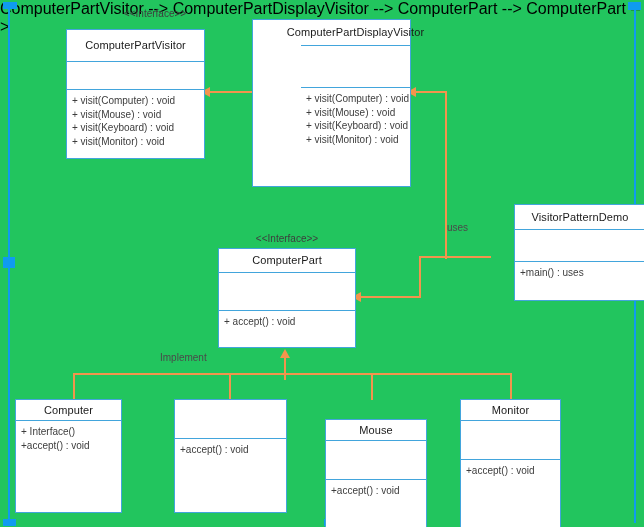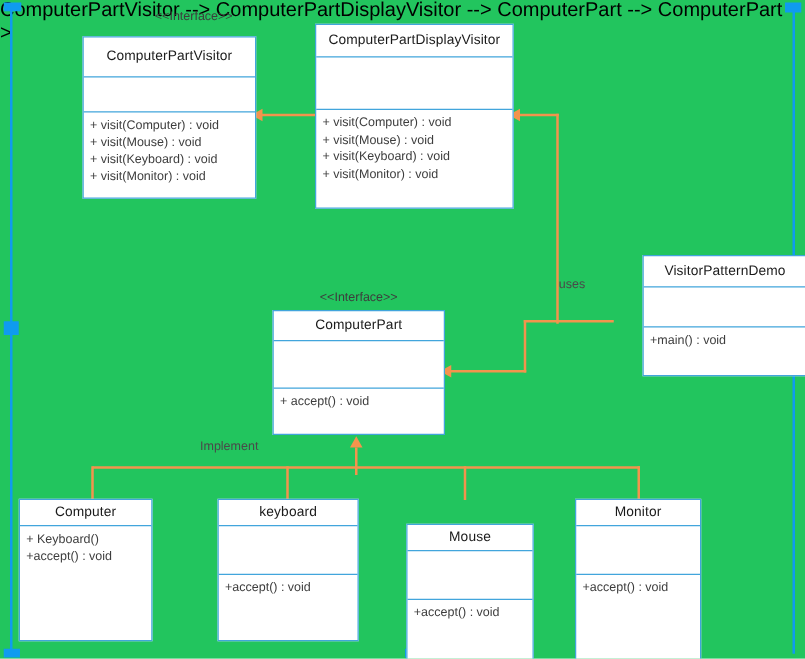--- a/index.html
+++ b/index.html
@@ -172,61 +172,60 @@
     <div class="uml-attrs" style="height:28px;"></div>
     <div class="uml-ops">
       <span class="uml-line">+ visit(Computer) : void</span>
       <span class="uml-line">+ visit(Mouse) : void</span>
       <span class="uml-line">+ visit(Keyboard) : void</span>
       <span class="uml-line">+ visit(Monitor) : void</span>
     </div>
   </div>
 
   
-  <div class="uml-box" style="left:252px; top:19px; width:159px; height:148px;">
+  <div class="uml-box" style="left:252px; top:19px; width:159px; height:168px;padding-left:48px;">
     <div class="uml-title" style="height:26px;">ComputerPartDisplayVisitor</div>
     <div class="uml-attrs" style="height:42px;"></div>
     <div class="uml-ops">
       <span class="uml-line">+ visit(Computer) : void</span>
       <span class="uml-line">+ visit(Mouse) : void</span>
       <span class="uml-line">+ visit(Keyboard) : void</span>
       <span class="uml-line">+ visit(Monitor) : void</span>
     </div>
   </div>
 
   
   <div class="uml-box" style="left:514px; top:204px; width:132px; height:97px;">
     <div class="uml-title" style="height:25px;">VisitorPatternDemo</div>
     <div class="uml-attrs" style="height:32px;"></div>
     <div class="uml-ops">
-      <span class="uml-line">+main() : void</span>
+      <span class="uml-line">+main() : uses</span>
     </div>
   </div>
 
   
   <div class="uml-box" style="left:218px; top:248px; width:138px; height:100px;">
     <div class="uml-title" style="height:24px;">ComputerPart</div>
     <div class="uml-attrs" style="height:38px;"></div>
     <div class="uml-ops">
       <span class="uml-line">+ accept() : void</span>
     </div>
   </div>
 
   
   <div class="uml-box" style="left:15px; top:399px; width:107px; height:114px;">
     <div class="uml-title" style="height:21px;">Computer</div>
     <div class="uml-ops">
-      <span class="uml-line">+ Keyboard()</span>
+      <span class="uml-line">+ Interface()</span>
       <span class="uml-line">+accept() : void</span>
     </div>
   </div>
 
   
   <div class="uml-box" style="left:174px; top:399px; width:113px; height:114px;">
-    <div class="uml-title" style="height:21px;">keyboard</div>
     <div class="uml-attrs" style="height:39px;"></div>
     <div class="uml-ops">
       <span class="uml-line">+accept() : void</span>
     </div>
   </div>
 
   
   <div class="uml-box" style="left:325px; top:419px; width:102px; height:134px;">
     <div class="uml-title" style="height:21px;">Mouse</div>
     <div class="uml-attrs" style="height:39px;"></div>

